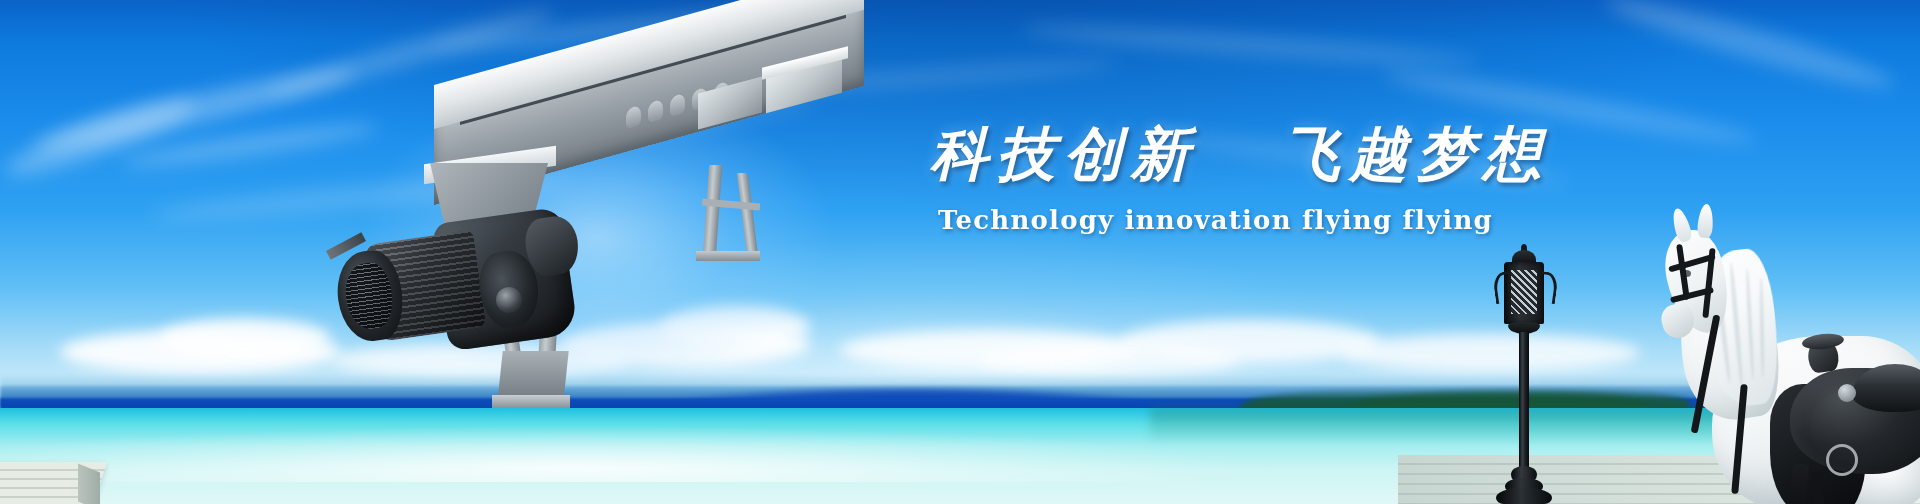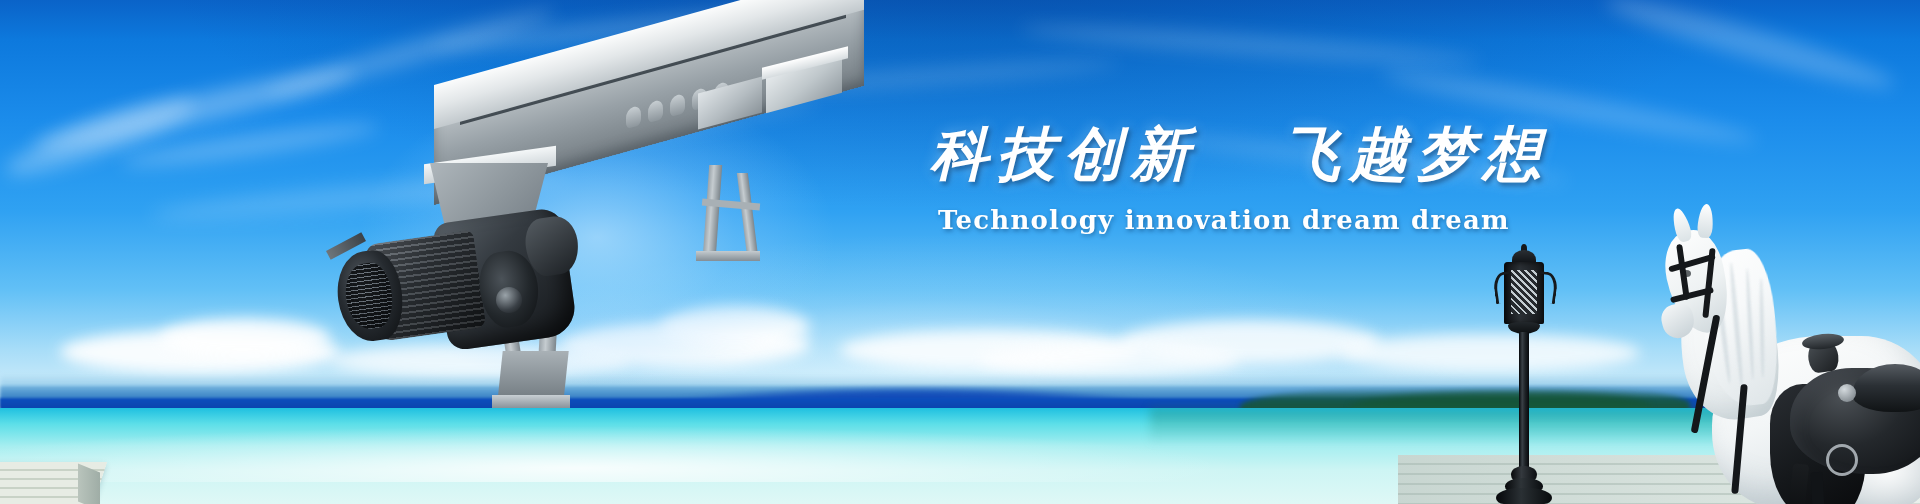--- a/index.html
+++ b/index.html
@@ -848,16 +848,16 @@
     <div class="gearbox-face"></div>
     <div class="gearbox-hub"></div>
   </div>
 
   <div class="headline">
     <span>科技创新</span>
     <span class="gap"></span>
     <span>飞越梦想</span>
   </div>
 
-  <div class="subhead">Technology innovation dream dream</div>
+  <div class="subhead">Technology innovation flying flying</div>
 
 
 </div>
 
 </body></html>

